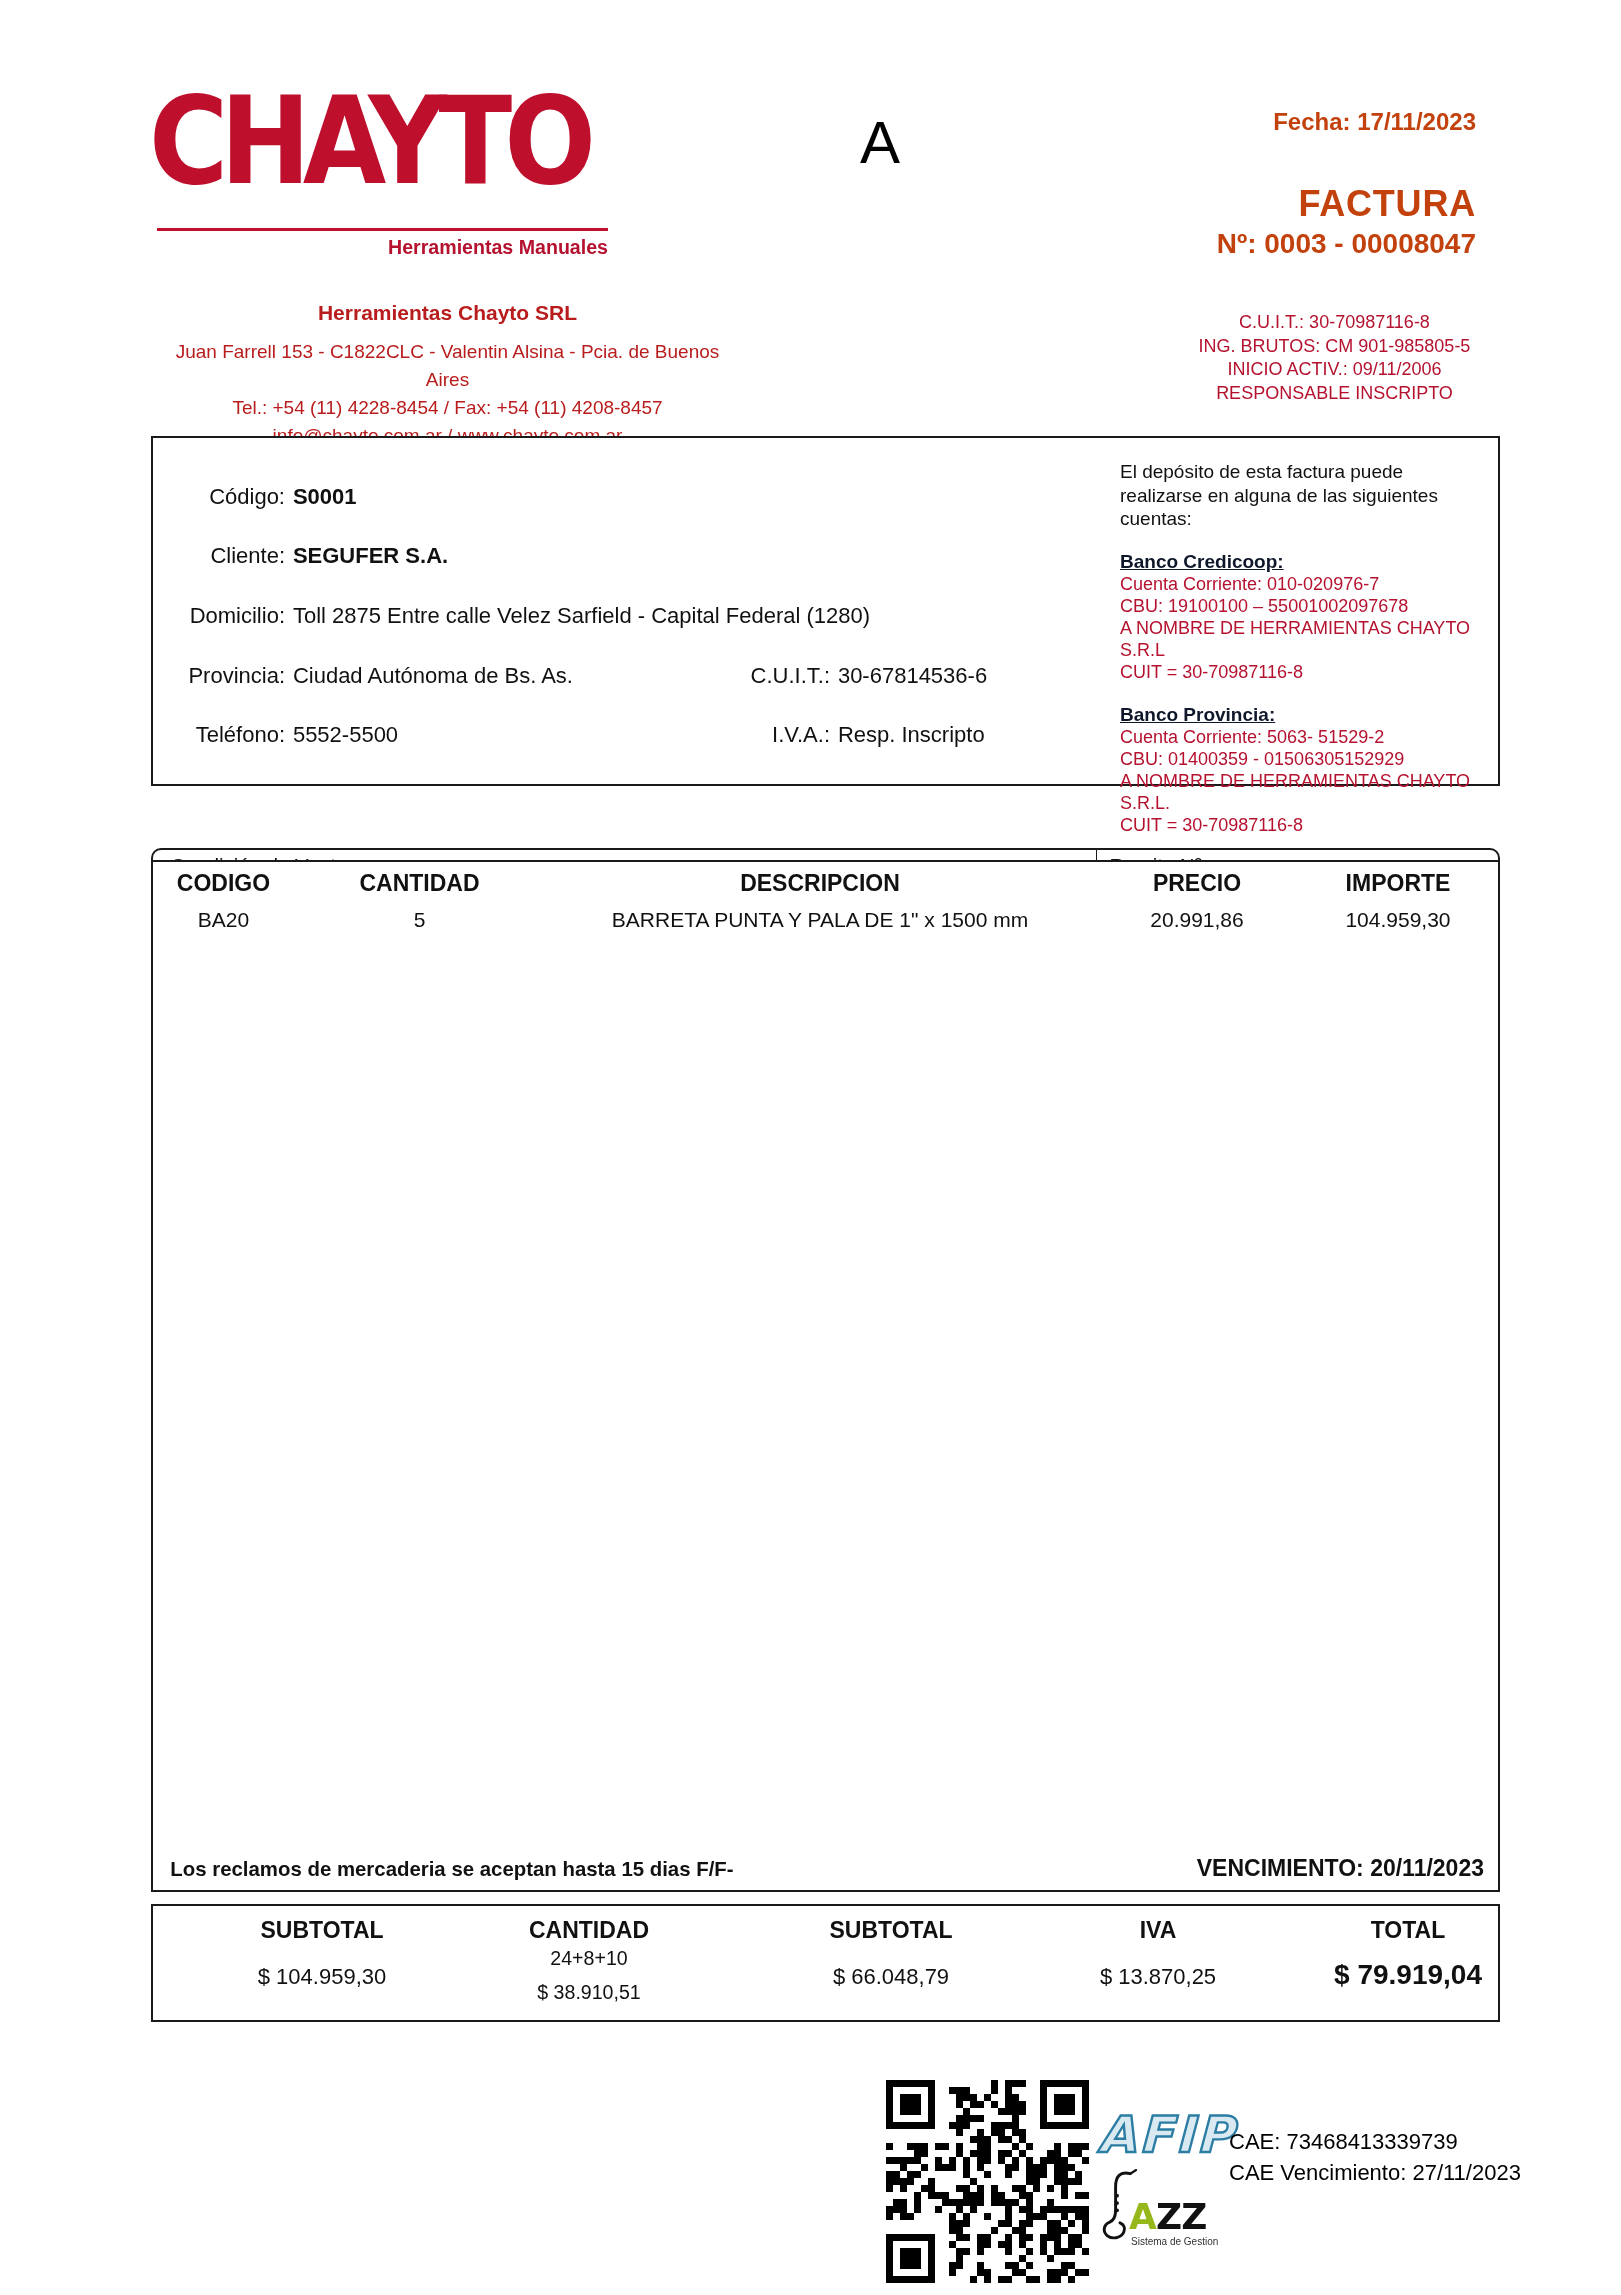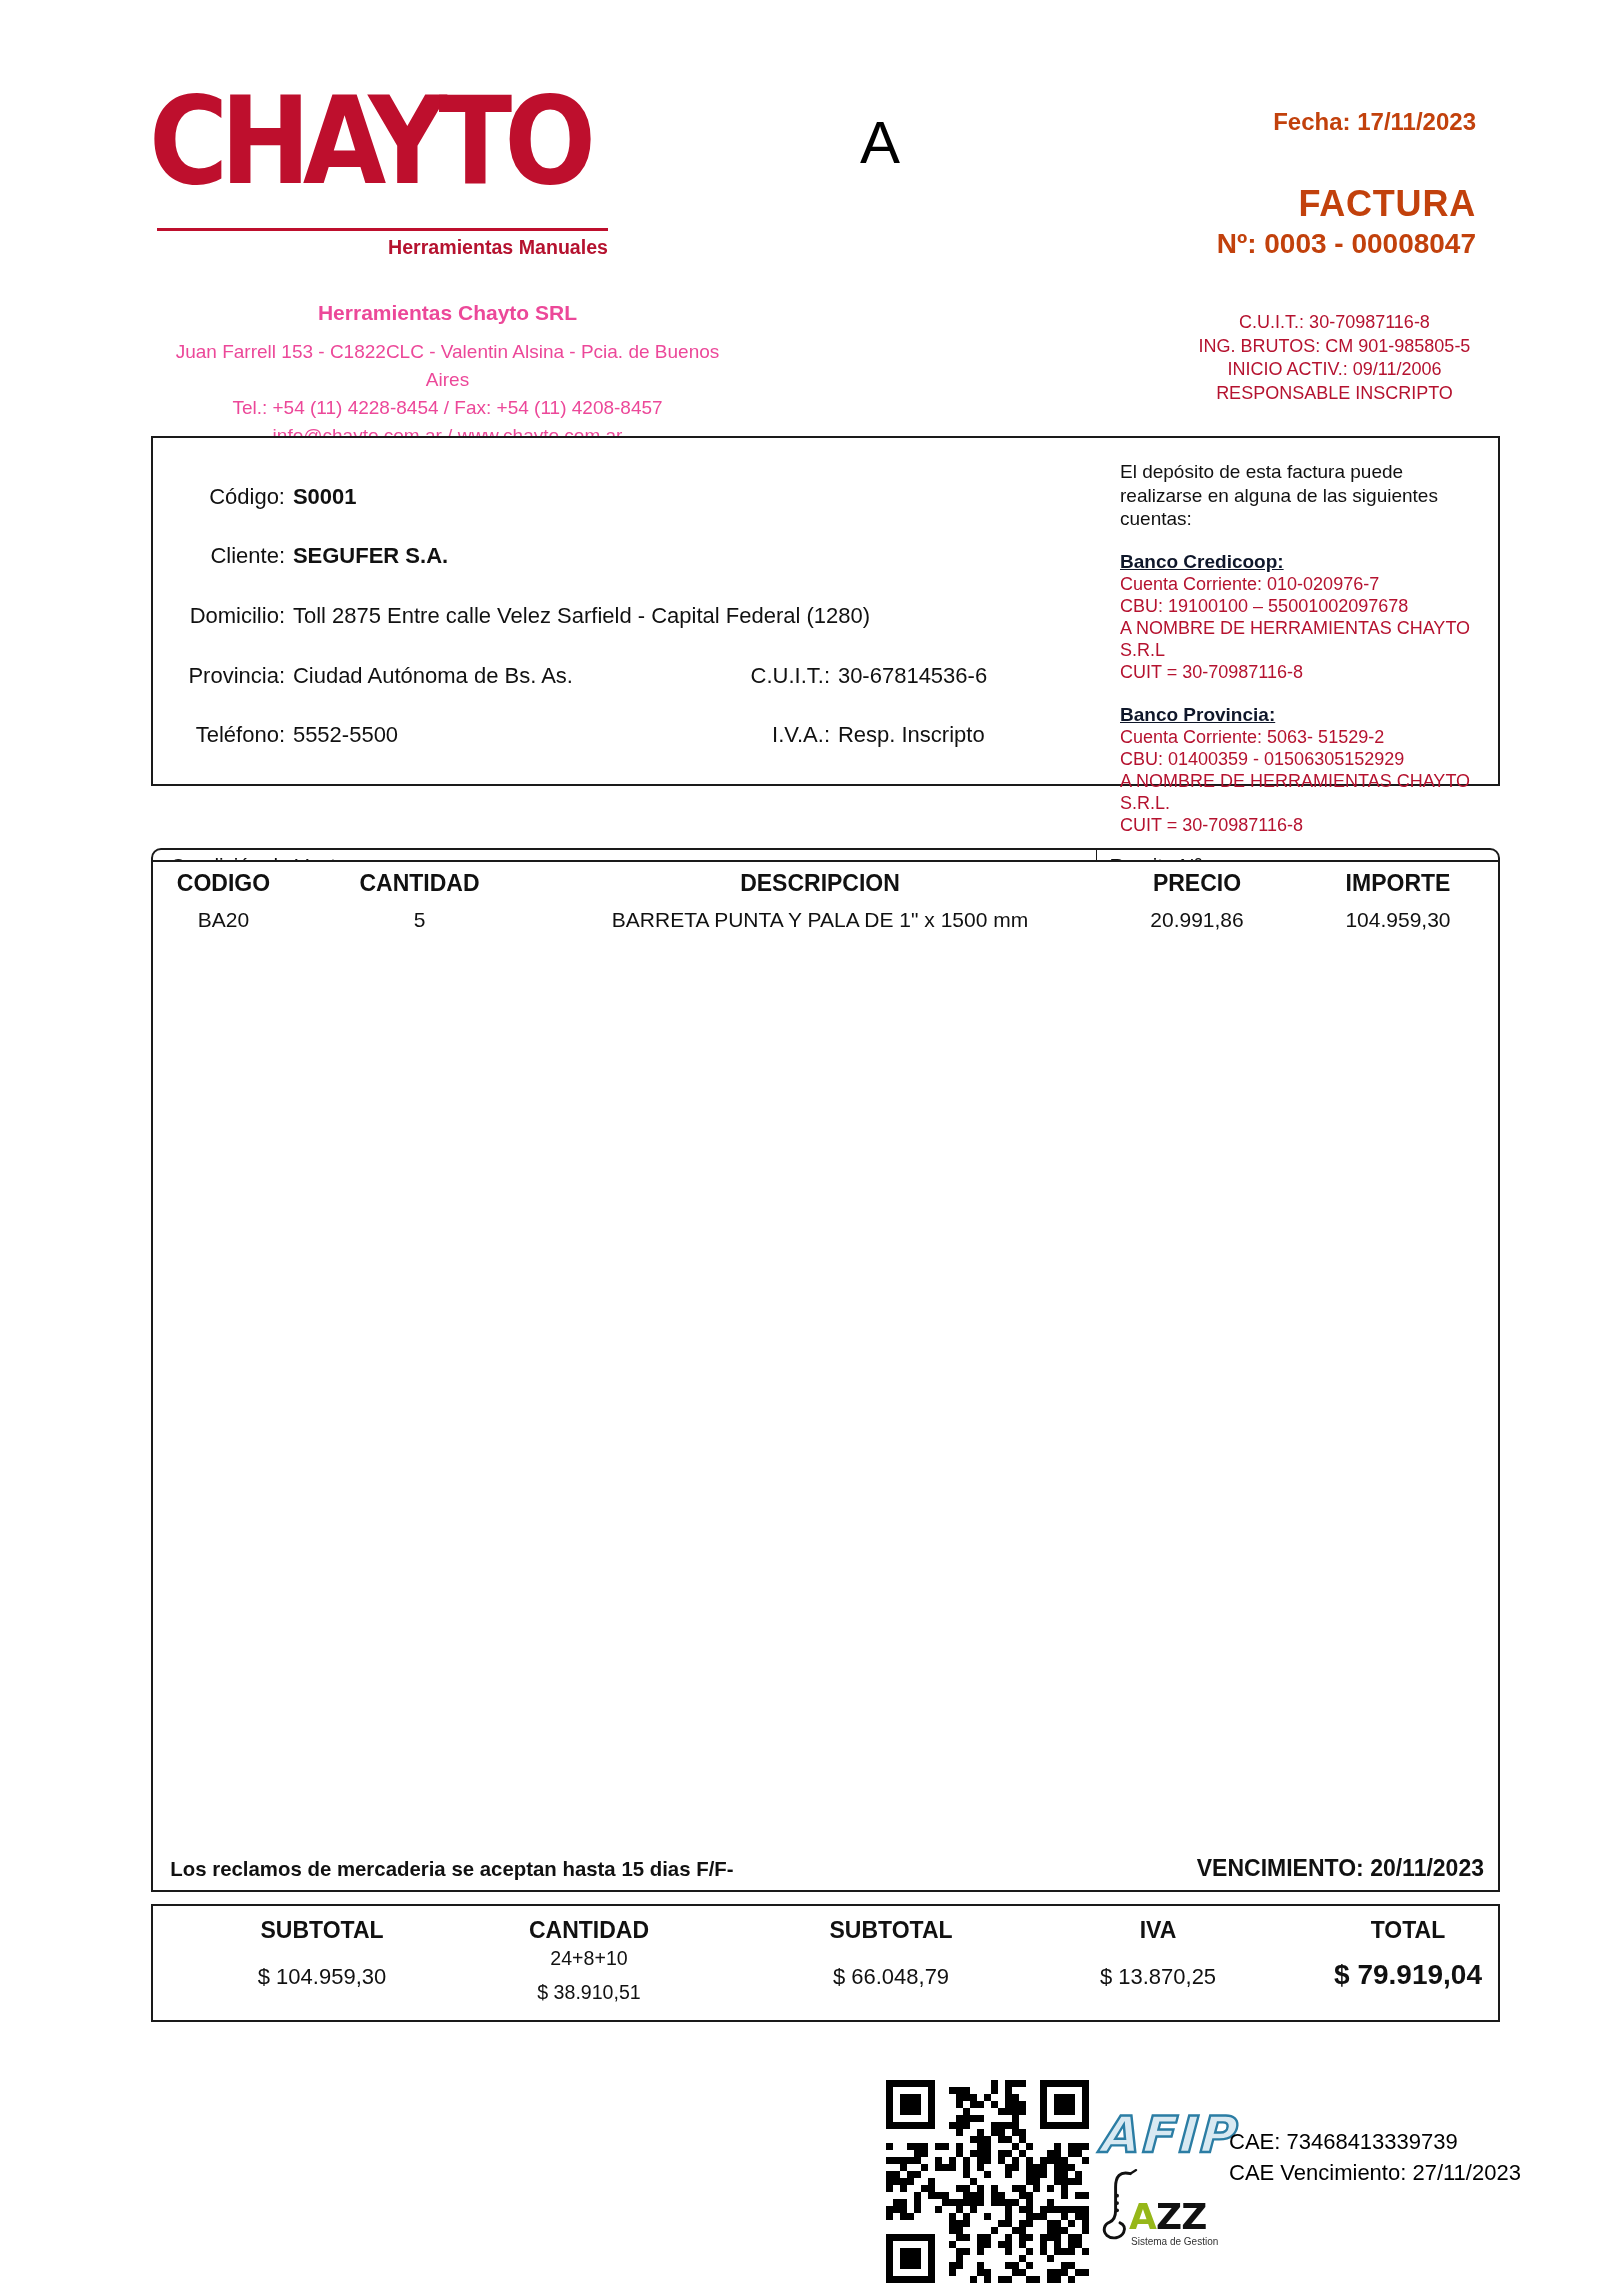--- a/index.html
+++ b/index.html
@@ -15,21 +15,21 @@
   .logo-rule { position:absolute; left:157px; top:228px; width:451px; height:3.1px; background:#be0f2d; }
   .logo-tagline { position:absolute; left:157px; top:236px; width:451px; text-align:right;
                   color:#b5122f; font-size:19.6px; font-weight:600; }
   .letter-a { position:absolute; left:860px; top:108px; font-size:60px; font-weight:400; color:#000; }
   .header-right { position:absolute; left:1123px; top:108px; width:353px; text-align:right; color:#c2410c; }
   .header-date { font-size:24px; font-weight:700; }
   .header-doctype { margin-top:47px; font-size:36px; font-weight:700; letter-spacing:0.8px; }
   .header-number { margin-top:3.1px; font-size:28px; font-weight:700; }
 
   
-  .company-block { position:absolute; left:157px; top:301px; width:581px; text-align:center; color:#ec4899; }
+  .company-block { position:absolute; left:157px; top:301px; width:581px; text-align:center; color:#b91c1c; }
   .company-name { font-size:21px; font-weight:700; }
   .company-lines { margin-top:12.6px; font-size:19px; line-height:28px; }
   .fiscal-block { position:absolute; left:1138px; top:311px; width:393px; text-align:center;
                   color:#b5122f; font-size:18px; line-height:23.6px; }
 
   
   .box { position:absolute; border:2.4px solid #1a1a1a; background:#fff; }
   .customer-box { left:151px; top:436px; width:1349px; height:350px; }
   .cust-row { position:absolute; left:0; display:flex; align-items:baseline; font-size:22px; }
   .cust-label { width:132px; text-align:right; margin-right:7.9px; white-space:nowrap; }

